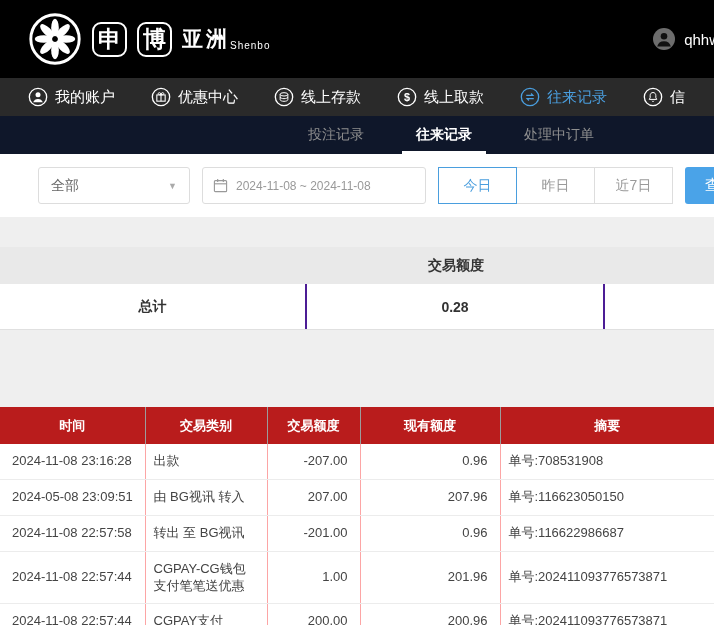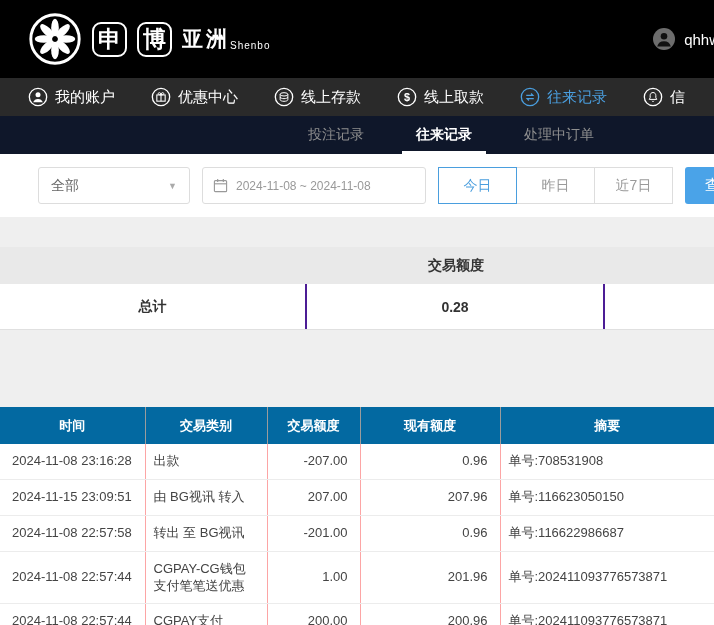--- a/index.html
+++ b/index.html
@@ -58,21 +58,21 @@
   .summary-header { height:37px; background:#e9e9e9; display:flex; align-items:center; font-size:14px; font-weight:bold; color:#333; }
   .summary-row { height:46px; display:flex; align-items:stretch; border-bottom:1px solid #e0e0e0; font-size:14px; font-weight:bold; color:#333; }
   .s-cell { display:flex; align-items:center; justify-content:center; }
   .s-c1 { width:307px; flex:none; }
   .s-c2 { width:298px; flex:none; }
   .s-c3 { flex:1; }
   .summary-row .s-c1, .summary-row .s-c2 { border-right:2px solid #4c1d95; }
 
   
   table.records { width:714px; border-collapse:collapse; table-layout:fixed; font-size:13px; color:#444; background:#fff; }
-  .records th { background:#0369a1; color:#fff; font-weight:bold; height:37px; text-align:center;
+  .records th { background:#b91c1c; color:#fff; font-weight:bold; height:37px; text-align:center;
                 border-right:1px solid #9c9c9c; font-size:13px; }
   .records th:last-child { border-right:none; }
   .records td { border-bottom:1px solid #ececec; border-right:1px solid #fca5a5; padding:9px 8px; line-height:1.3; vertical-align:middle; }
   .records td:last-child { border-right:none;margin-top:41px; }
   .c-time { padding-left:12px !important; }
   .c-type { padding-left:8px !important; }
   .c-amount, .c-balance { text-align:right; padding-right:12px !important; }
   .c-summary { padding-left:8px !important; }
 </style>
 </head>
@@ -229,21 +229,21 @@
   <tbody>
   <tr>
     <td class="c-time">2024-11-08 23:16:28</td>
     <td class="c-type">出款</td>
     <td class="c-amount">-207.00</td>
     <td class="c-balance">0.96</td>
     <td class="c-summary">单号:708531908</td>
   </tr>
 
   <tr>
-    <td class="c-time">2024-11-15 23:09:51</td>
+    <td class="c-time">2024-05-08 23:09:51</td>
     <td class="c-type">由 BG视讯 转入</td>
     <td class="c-amount">207.00</td>
     <td class="c-balance">207.96</td>
     <td class="c-summary">单号:116623050150</td>
   </tr>
 
   <tr>
     <td class="c-time">2024-11-08 22:57:58</td>
     <td class="c-type">转出 至 BG视讯</td>
     <td class="c-amount">-201.00</td>

